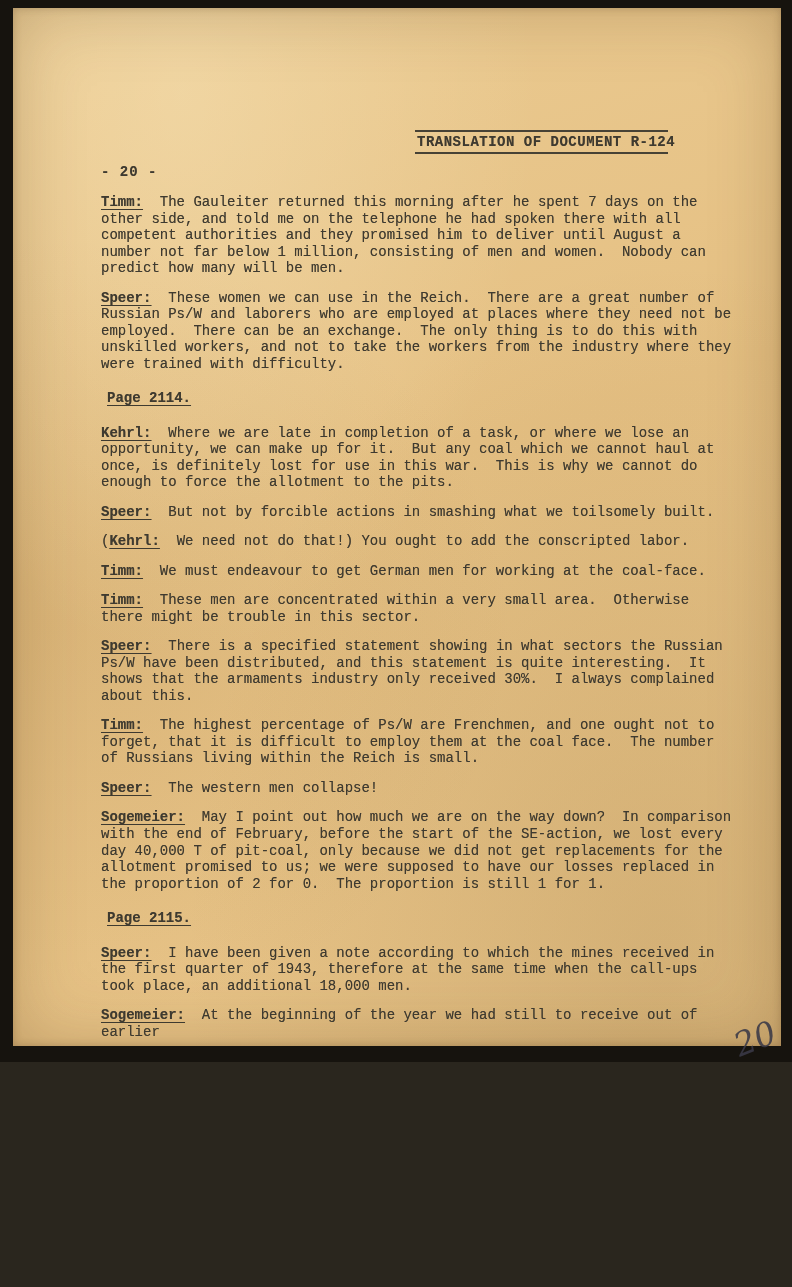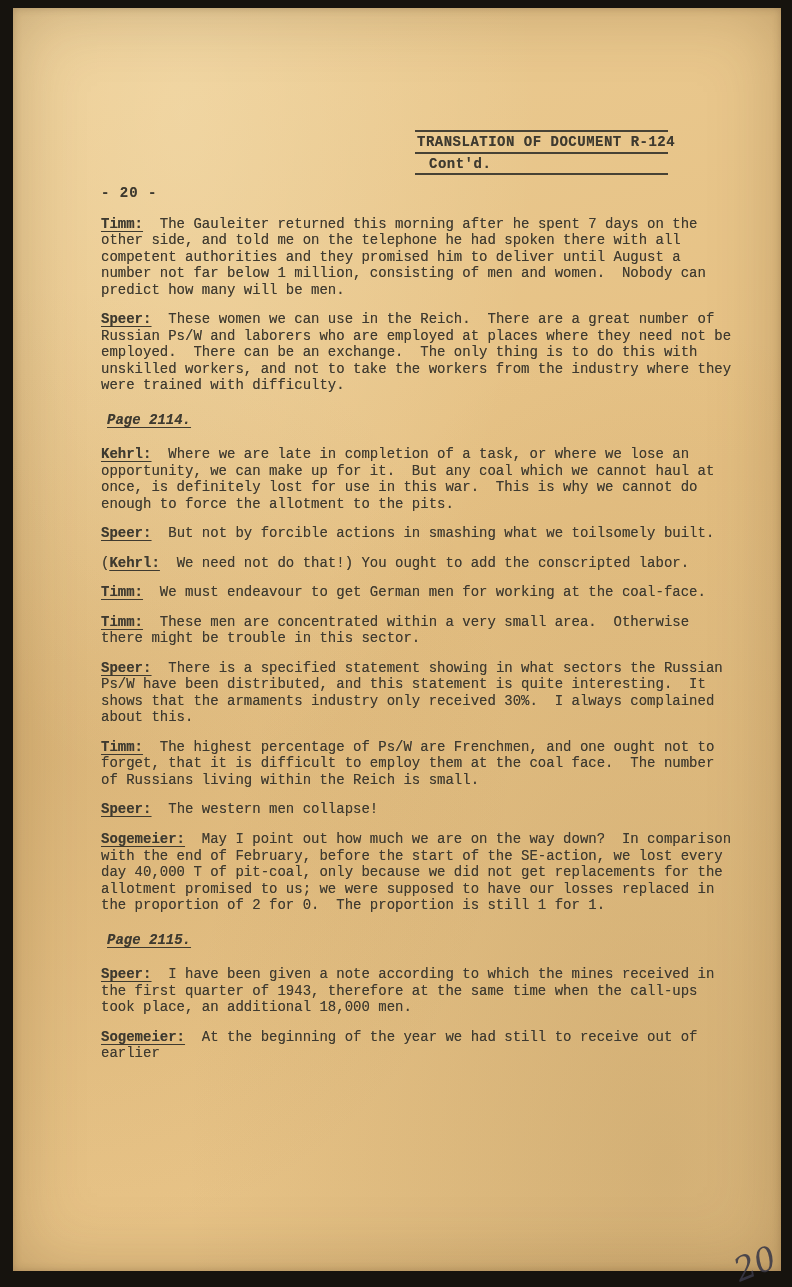--- a/index.html
+++ b/index.html
@@ -1,21 +1,21 @@
 <!DOCTYPE html>
 <html><head>
 <meta charset="utf-8">
 <style>
   * { box-sizing: border-box; }
   html, body { margin: 0; padding: 0; background: #2a261e; }
 
   .scan {
     position: relative;
     width: 792px;
-    height: 1287px;
+    height: 1062px;
     background: #16130e;
     overflow: hidden;
     font-family: "Liberation Mono", "DejaVu Sans Mono", monospace;
   }
 
   .paper {
     position: absolute;
     top: 8px; left: 13px; right: 11px; bottom: 16px;
     background:
       radial-gradient(ellipse at 22% 8%, rgba(255,242,205,0.30), transparent 42%),
@@ -67,21 +67,20 @@
   }
   .para .speaker {
     text-decoration: underline;
     text-underline-offset: 3px;
     font-weight: bold;
   }
   .para.page-ref {
     margin-left: 6px;
     margin-top: 18px;
     margin-bottom: 18px;
-    font-style: italic;
   }
 
   .handwritten-note {
     position: absolute;
     right: 16px;
     bottom: 4px;
     font-family: "DejaVu Serif", serif;
     font-style: italic;
     font-size: 33px;
     color: #3a3947;
@@ -101,21 +100,20 @@
 <body>
 
 <div class="scan">
   <div class="scan-speck"></div>
 
   <div class="paper">
     <div class="content">
 
       <div class="doc-header">
         <span class="hline1">TRANSLATION OF DOCUMENT R-124</span>
-        <span class="hline2">Cont'd.</span>
       </div>
 
       <div class="page-number">- 20 -</div>
 
       <div>
           <p class="para"><span class="speaker">Timm:</span>  The Gauleiter returned this morning after he spent 7 days on the other side, and told me on the telephone he had spoken there with all competent authorities and they promised him to deliver until August a number not far below 1 million, consisting of men and women.  Nobody can predict how many will be men.</p>
           <p class="para"><span class="speaker">Speer:</span>  These women we can use in the Reich.  There are a great number of Russian Ps/W and laborers who are employed at places where they need not be employed.  There can be an exchange.  The only thing is to do this with unskilled workers, and not to take the workers from the industry where they were trained with difficulty.</p>
           <p class="para page-ref"><span class="speaker">Page 2114.</span></p>
           <p class="para"><span class="speaker">Kehrl:</span>  Where we are late in completion of a task, or where we lose an opportunity, we can make up for it.  But any coal which we cannot haul at once, is definitely lost for use in this war.  This is why we cannot do enough to force the allotment to the pits.</p>
           <p class="para"><span class="speaker">Speer:</span>  But not by forcible actions in smashing what we toilsomely built.</p>

